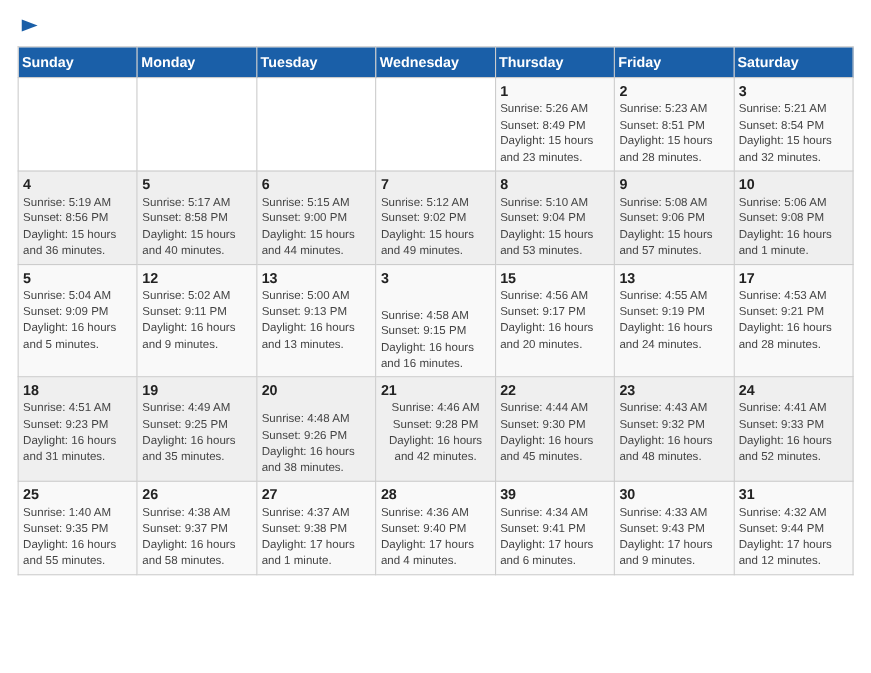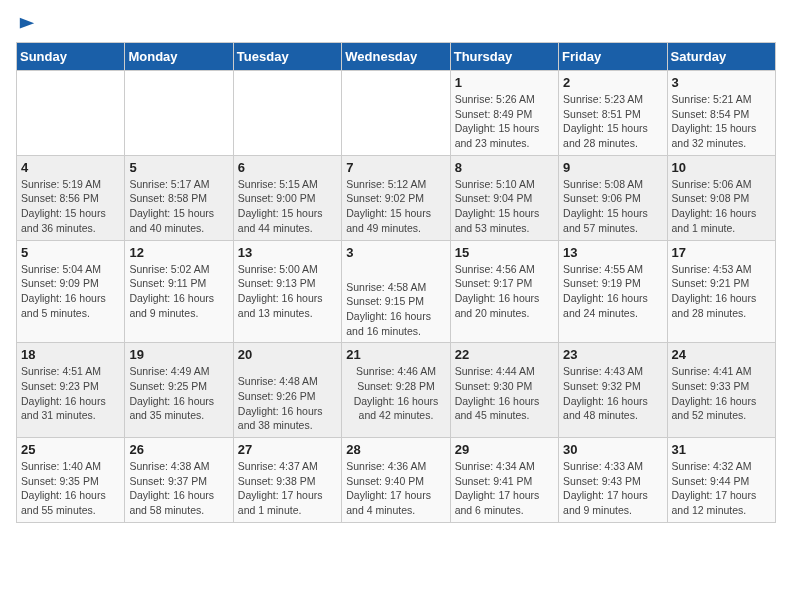--- a/index.html
+++ b/index.html
@@ -321,21 +321,21 @@
 and 1 minute.</div>
         </td>
         <td>
           <span class="day-number">28</span>
           <div class="day-info" style="white-space: pre-line;">Sunrise: 4:36 AM
 Sunset: 9:40 PM
 Daylight: 17 hours
 and 4 minutes.</div>
         </td>
         <td>
-          <span class="day-number">29</span>
+          <span class="day-number">39</span>
           <div class="day-info" style="white-space: pre-line;">Sunrise: 4:34 AM
 Sunset: 9:41 PM
 Daylight: 17 hours
 and 6 minutes.</div>
         </td>
         <td>
           <span class="day-number">30</span>
           <div class="day-info" style="white-space: pre-line;">Sunrise: 4:33 AM
 Sunset: 9:43 PM
 Daylight: 17 hours

